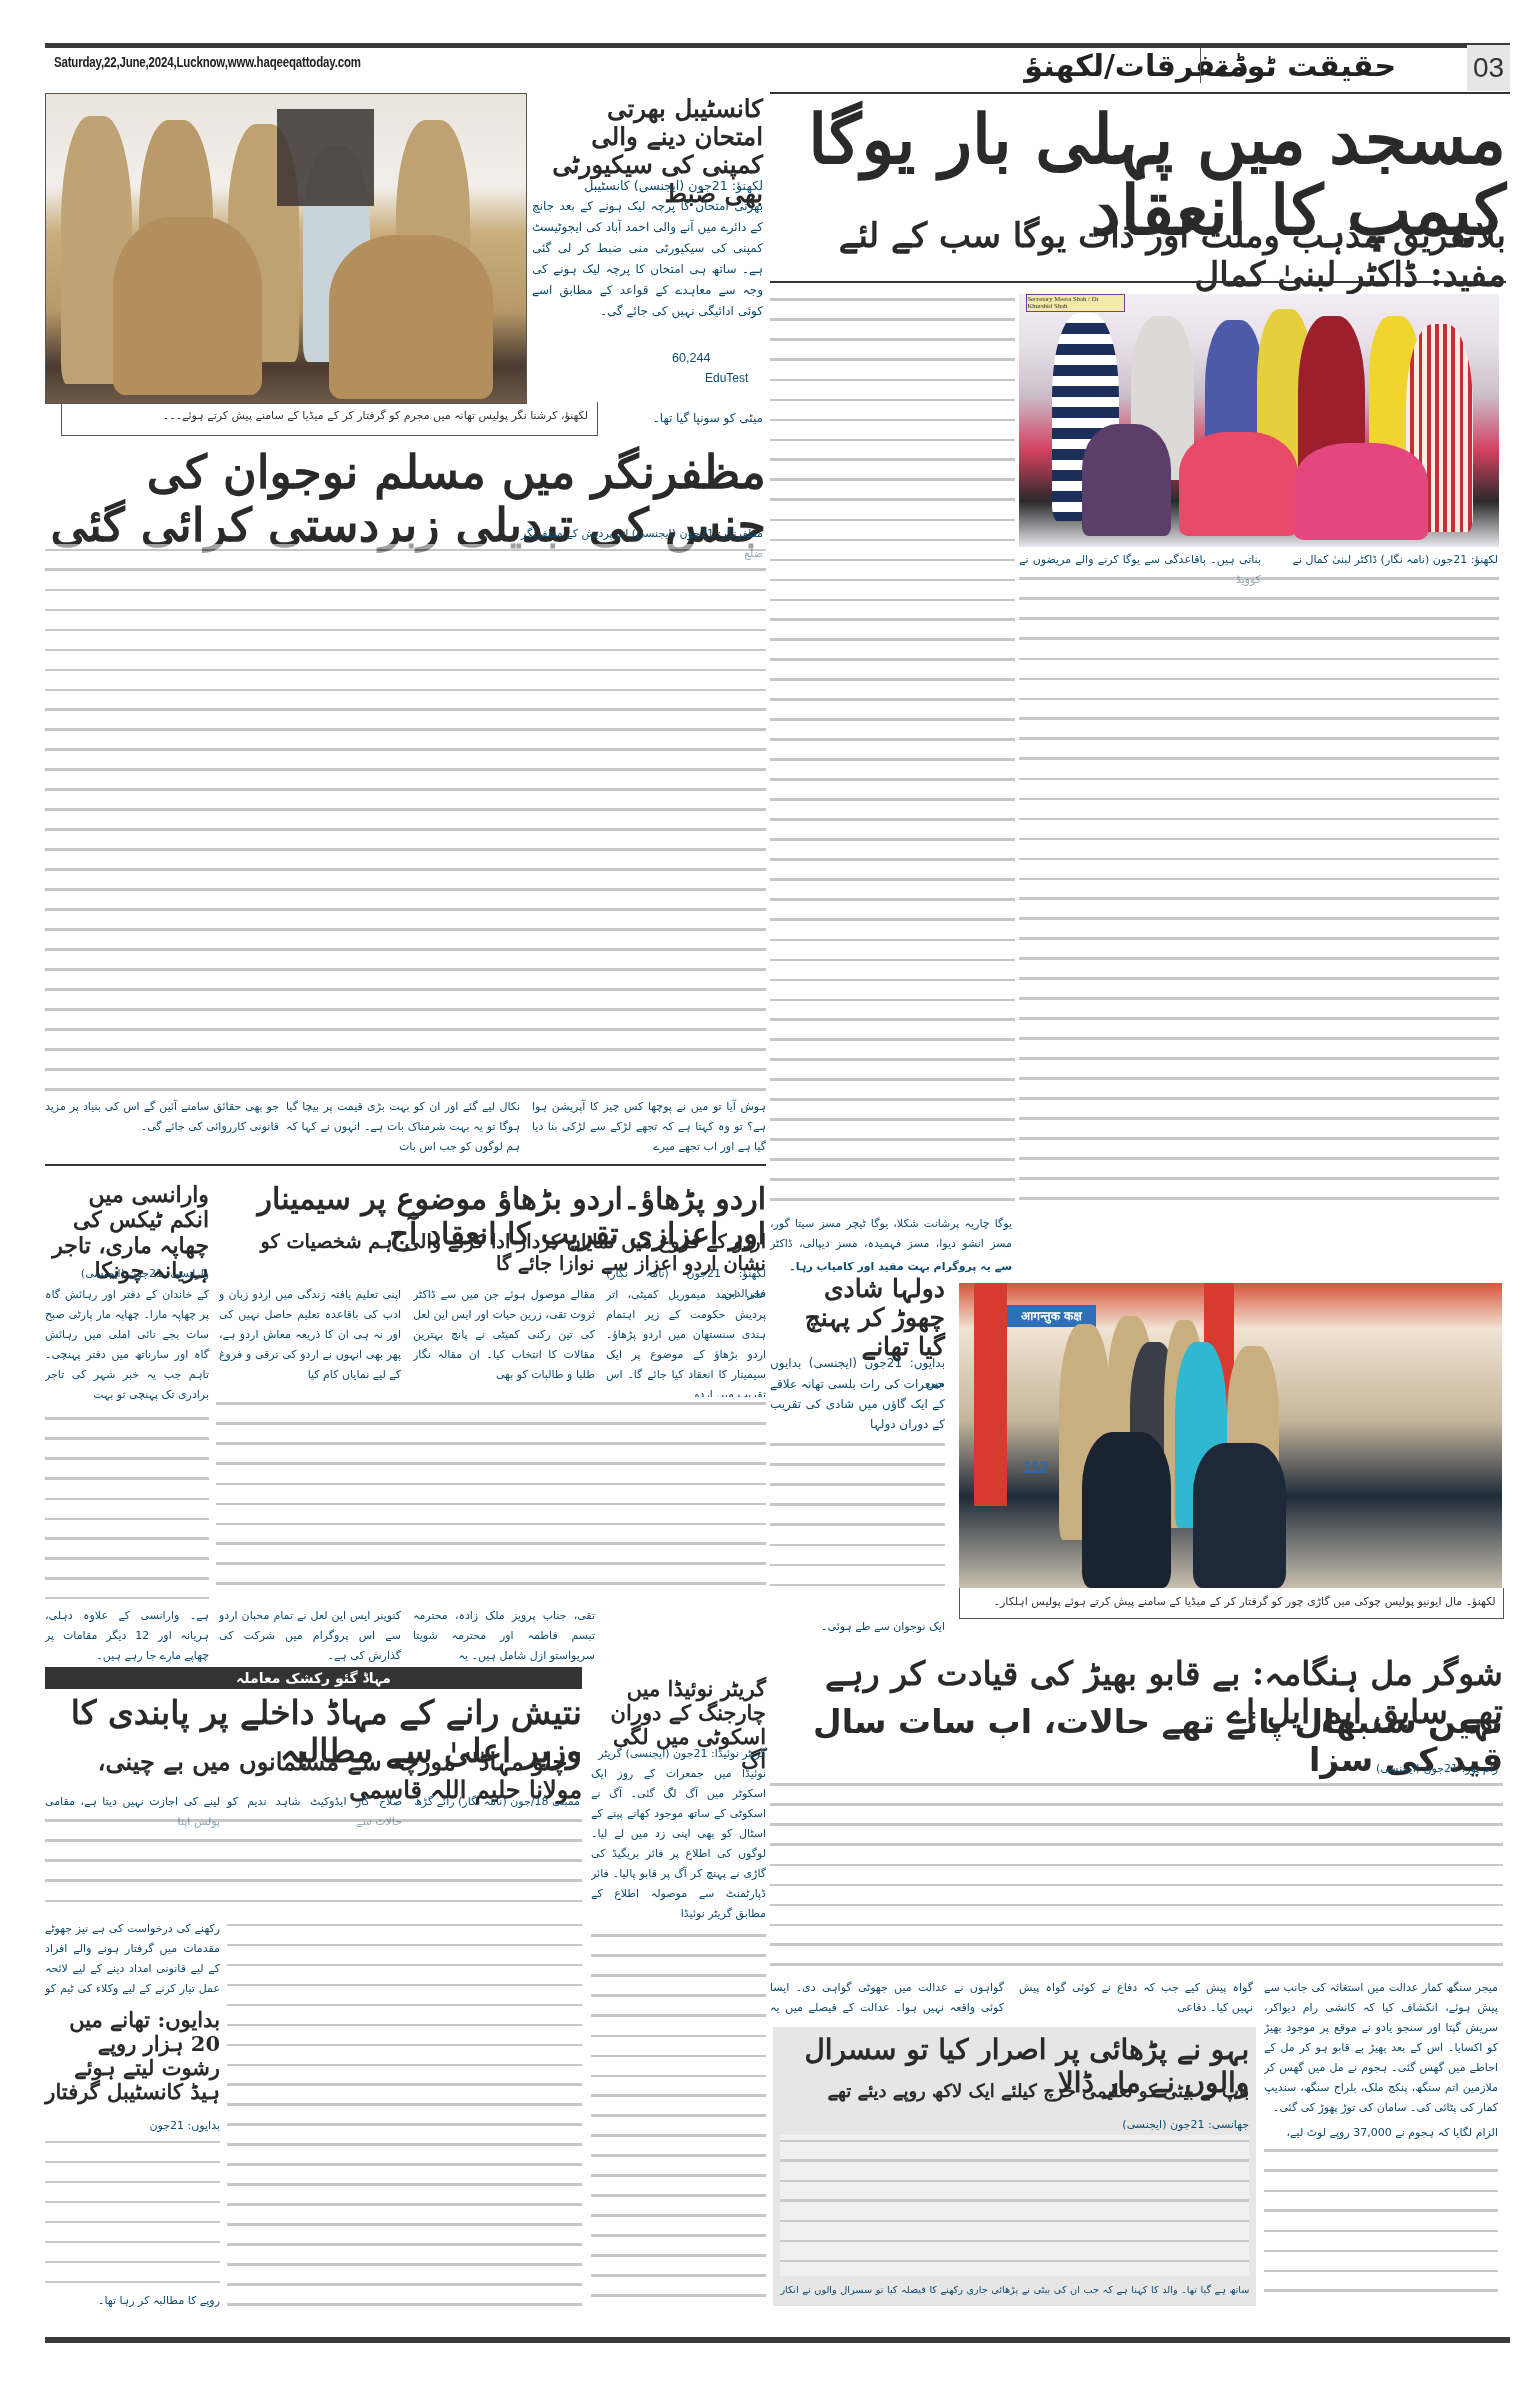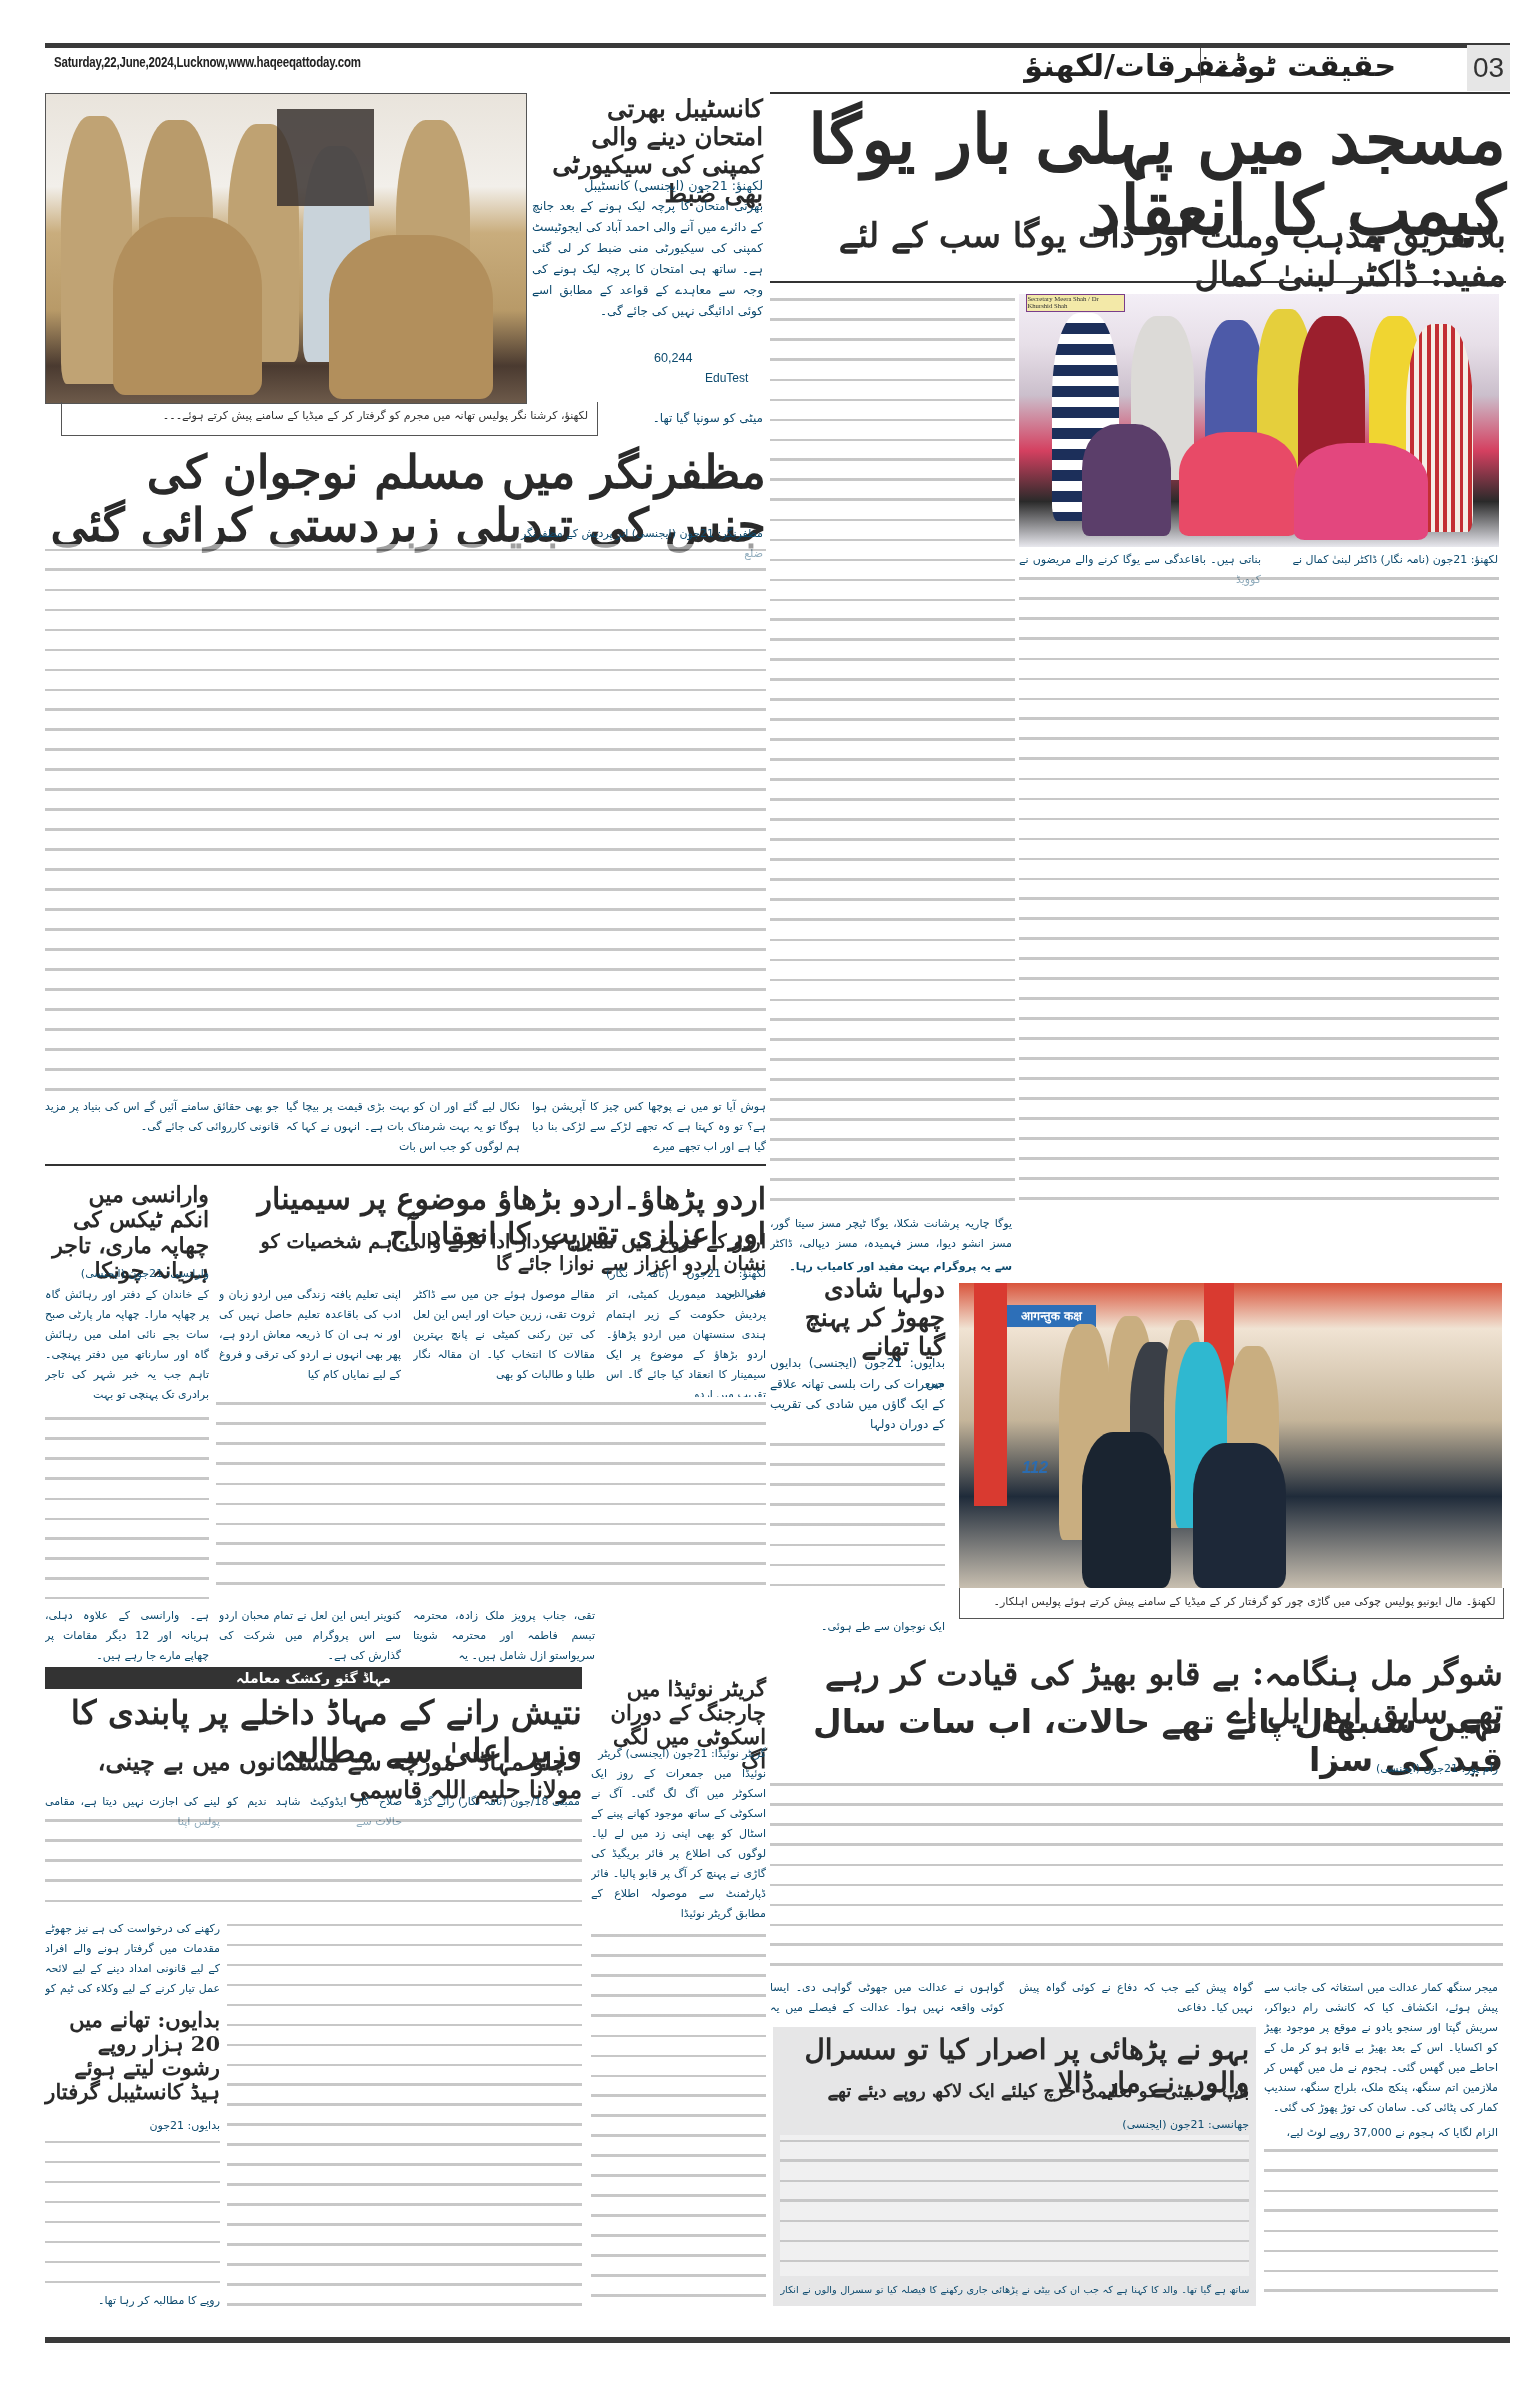--- a/index.html
+++ b/index.html
@@ -47,21 +47,21 @@
   <div class="person" style="left:283px;top:141px;width:164px;height:164px;background:#b28f5c;"></div>
   <div class="abs" style="left:231px;top:15px;width:97px;height:97px;background:#3a3330;opacity:0.85;"></div>
 </div>
 <div class="abs boxed" style="left:45px;top:402px;width:535px;height:33px;border-top:none;margin-left:16px;">
   <div class="caption" style="right:9px;top:7.4px;width:513px;">لکھنؤ، کرشنا نگر پولیس تھانہ میں مجرم کو گرفتار کر کے میڈیا کے سامنے پیش کرتے ہوئے۔۔۔</div>
 </div>
 
 <div class="hl" style="left:532px;top:95px;width:231px;font-size:24.5px;">کانسٹیبل بھرتی امتحان دینے والی کمپنی کی سیکیورٹی بھی ضبط</div>
 <div class="body-text" style="left:532px;top:176px;width:231px;font-size:12.6px;">لکھنؤ: 21جون (ایجنسی) کانسٹیبل</div>
 <div class="body-text" style="left:532px;top:196px;width:231px;height:205px;overflow:hidden;font-size:12px;line-height:21px;">بھرتی امتحان کا پرچہ لیک ہونے کے بعد جانچ کے دائرے میں آنے والی احمد آباد کی ایجوٹیسٹ کمپنی کی سیکیورٹی منی ضبط کر لی گئی ہے۔ ساتھ ہی امتحان کا پرچہ لیک ہونے کی وجہ سے معاہدے کے قواعد کے مطابق اسے کوئی ادائیگی نہیں کی جائے گی۔</div>
-<div class="body-text" style="left:654px;top:348px;width:59px;font-family:'Liberation Sans',sans-serif;font-size:12.6px;direction:ltr;text-align:left;">60,244</div>
+<div class="body-text" style="left:672px;top:348px;width:59px;font-family:'Liberation Sans',sans-serif;font-size:12.6px;direction:ltr;text-align:left;">60,244</div>
 <div class="body-text" style="left:705px;top:368px;width:59px;font-family:'Liberation Sans',sans-serif;font-size:12px;direction:ltr;text-align:left;">EduTest</div>
 <div class="body-text" style="left:625px;top:408px;width:138px;font-size:12px;">میٹی کو سونپا گیا تھا۔</div>
 
 <div class="hr" style="left:770px;top:92px;width:740px;height:2.2px;"></div>
 <div class="hl" style="left:770px;top:104px;width:736px;font-size:68px;line-height:1.05;">مسجد میں پہلی بار یوگا کیمپ کا انعقاد</div>
 <div class="hl" style="left:770px;top:216px;width:736px;font-size:34px;">بلاتفریق مذہب وملت اور ذات یوگا سب کے لئے مفید: ڈاکٹر لبنیٰ کمال</div>
 <div class="hr" style="left:770px;top:281px;width:736px;height:1.5px;"></div>
 
 <div class="body-text col-lines" style="left:770px;top:294px;width:245px;height:922px;"></div>
 <div class="body-text" style="left:770px;top:294px;width:245px;"></div>

